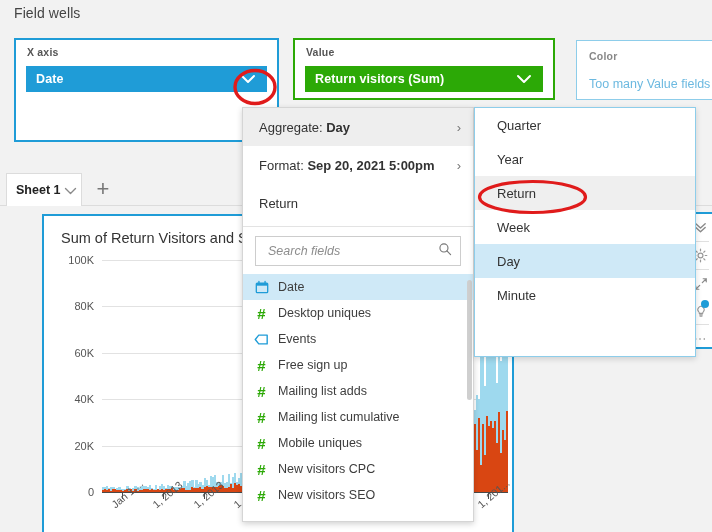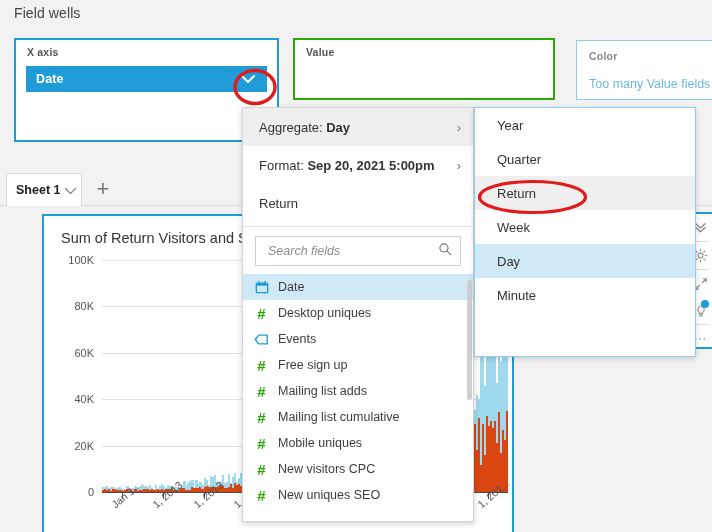--- a/index.html
+++ b/index.html
@@ -201,20 +201,28 @@
       <span class="chev">
         <svg width="16" height="10" viewBox="0 0 16 10" aria-hidden="true">
             <path d="M2 2 L8 8 L14 2" fill="none" stroke="#ffffff" stroke-width="2" stroke-linecap="round" stroke-linejoin="round"></path>
           </svg>
       </span>
     </div>
   </div>
 
   <div class="well" id="well-value">
     <div class="well-label">Value</div>
+    <div class="pill">
+      <span class="pill-text">Return visitors (Sum)</span>
+      <span class="chev">
+        <svg width="16" height="10" viewBox="0 0 16 10" aria-hidden="true">
+            <path d="M2 2 L8 8 L14 2" fill="none" stroke="#ffffff" stroke-width="2" stroke-linecap="round" stroke-linejoin="round"></path>
+          </svg>
+      </span>
+    </div>
   </div>
 
   <div class="well" id="well-color">
     <div class="well-label">Color</div>
     <div class="color-msg">Too many Value fields fo</div>
   </div>
 
   <div class="tabbar">
     <div class="tab">
       <span class="tab-label">Sheet 1</span>
@@ -1187,32 +1195,32 @@
         <div class="field-row">
           <span class="ficon">
             <span class="hash">#</span>
           </span>
           <span>New visitors CPC</span>
         </div>
         <div class="field-row">
           <span class="ficon">
             <span class="hash">#</span>
           </span>
-          <span>New uniques SEO</span>
+          <span>New visitors SEO</span>
         </div>
       </div>
     <div class="scrollbar"></div>
   </div>
 
   <div class="submenu" id="submenu">
       <div class="sub-row">
-        <span>Year</span>
+        <span>Quarter</span>
       </div>
       <div class="sub-row">
-        <span>Quarter</span>
+        <span>Year</span>
       </div>
       <div class="sub-row hover">
         <span>Return</span>
       </div>
       <div class="sub-row">
         <span>Week</span>
       </div>
       <div class="sub-row active">
         <span>Day</span>
       </div>

